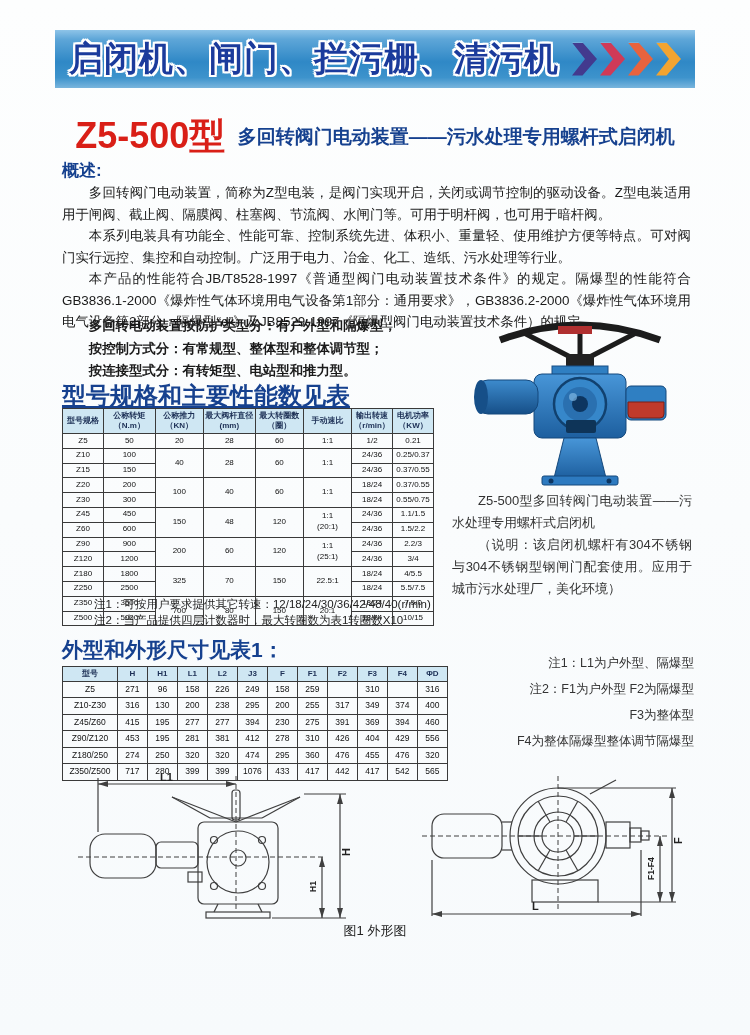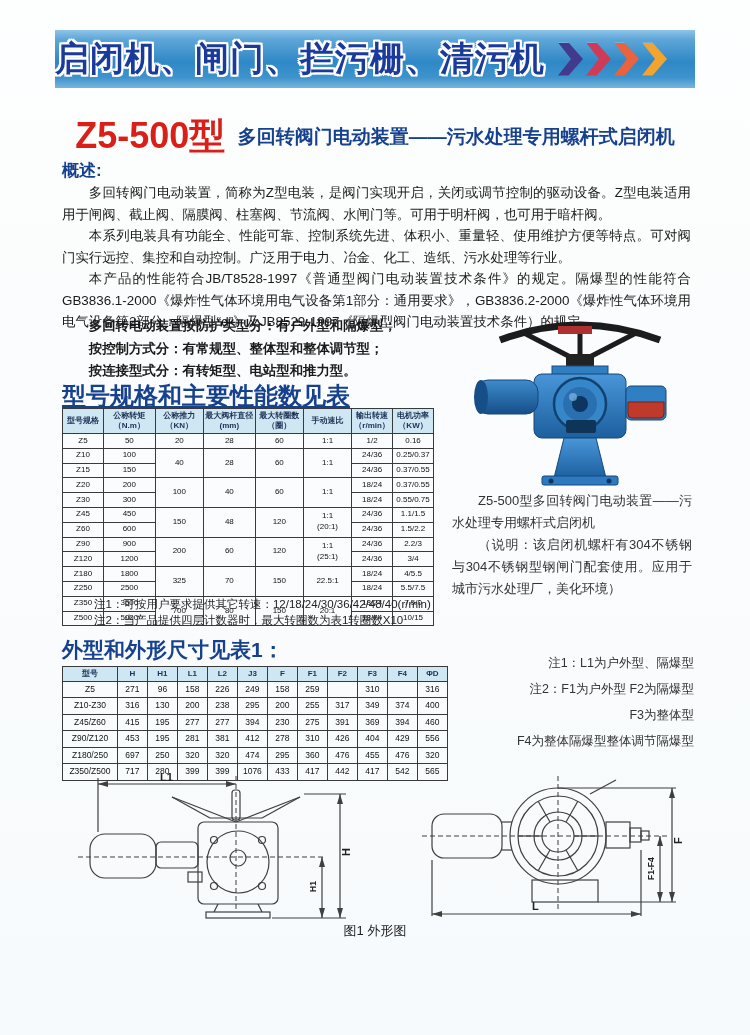--- a/index.html
+++ b/index.html
@@ -8,21 +8,21 @@
     background:#fbfdfe;
     font-family:"Liberation Sans","DejaVu Sans",sans-serif;
     color:#1c1c1c;
   }
   .page{position:absolute;inset:0;background:linear-gradient(180deg,#fdfefe 0%,#f7fafc 100%);}
 
   
   .banner{
     position:absolute;top:30px;left:55px;width:640px;height:58px;
     background:linear-gradient(180deg,#8ec4e8 0%,#5ea6d8 16%,#2f88c6 55%,#3d93cc 82%,#79b5dd 100%);
-    display:flex;align-items:center;justify-content:flex-start;
+    display:flex;align-items:center;justify-content:center;
   }
   .banner-text{
     font-size:34px;font-weight:900;color:#1b3b9c;letter-spacing:1px;white-space:nowrap;
     text-shadow:-2px -2px 0 #fff,2px -2px 0 #fff,-2px 2px 0 #fff,2px 2px 0 #fff,0 -2px 0 #fff,0 2px 0 #fff,-2px 0 0 #fff,2px 0 0 #fff;
   }
   .banner-arrows{display:flex;align-items:center;margin-left:10px;}
   .chevron{
     width:25px;height:33px;display:inline-block;margin-left:3px;
     clip-path:polygon(0 0,42% 0,100% 50%,42% 100%,0 100%,52% 50%);
     filter:drop-shadow(0 0 1px #fff);
@@ -174,21 +174,21 @@
         </thead>
         <tbody>
           <tr>
             <td>Z5</td>
             <td>50</td>
             <td>20</td>
             <td>28</td>
             <td>60</td>
             <td>1:1</td>
             <td>1/2</td>
-            <td>0.16</td>
+            <td>0.21</td>
           </tr>
           <tr>
             <td>Z10</td>
             <td>100</td>
             <td rowspan="2">40</td>
             <td rowspan="2">28</td>
             <td rowspan="2">60</td>
             <td rowspan="2">1:1</td>
             <td>24/36</td>
             <td>0.25/0.37</td>
@@ -365,21 +365,21 @@
             <td>412</td>
             <td>278</td>
             <td>310</td>
             <td>426</td>
             <td>404</td>
             <td>429</td>
             <td>556</td>
           </tr>
           <tr>
             <td>Z180/250</td>
-            <td>697</td>
+            <td>274</td>
             <td>250</td>
             <td>320</td>
             <td>320</td>
             <td>474</td>
             <td>295</td>
             <td>360</td>
             <td>476</td>
             <td>455</td>
             <td>476</td>
             <td>320</td>

